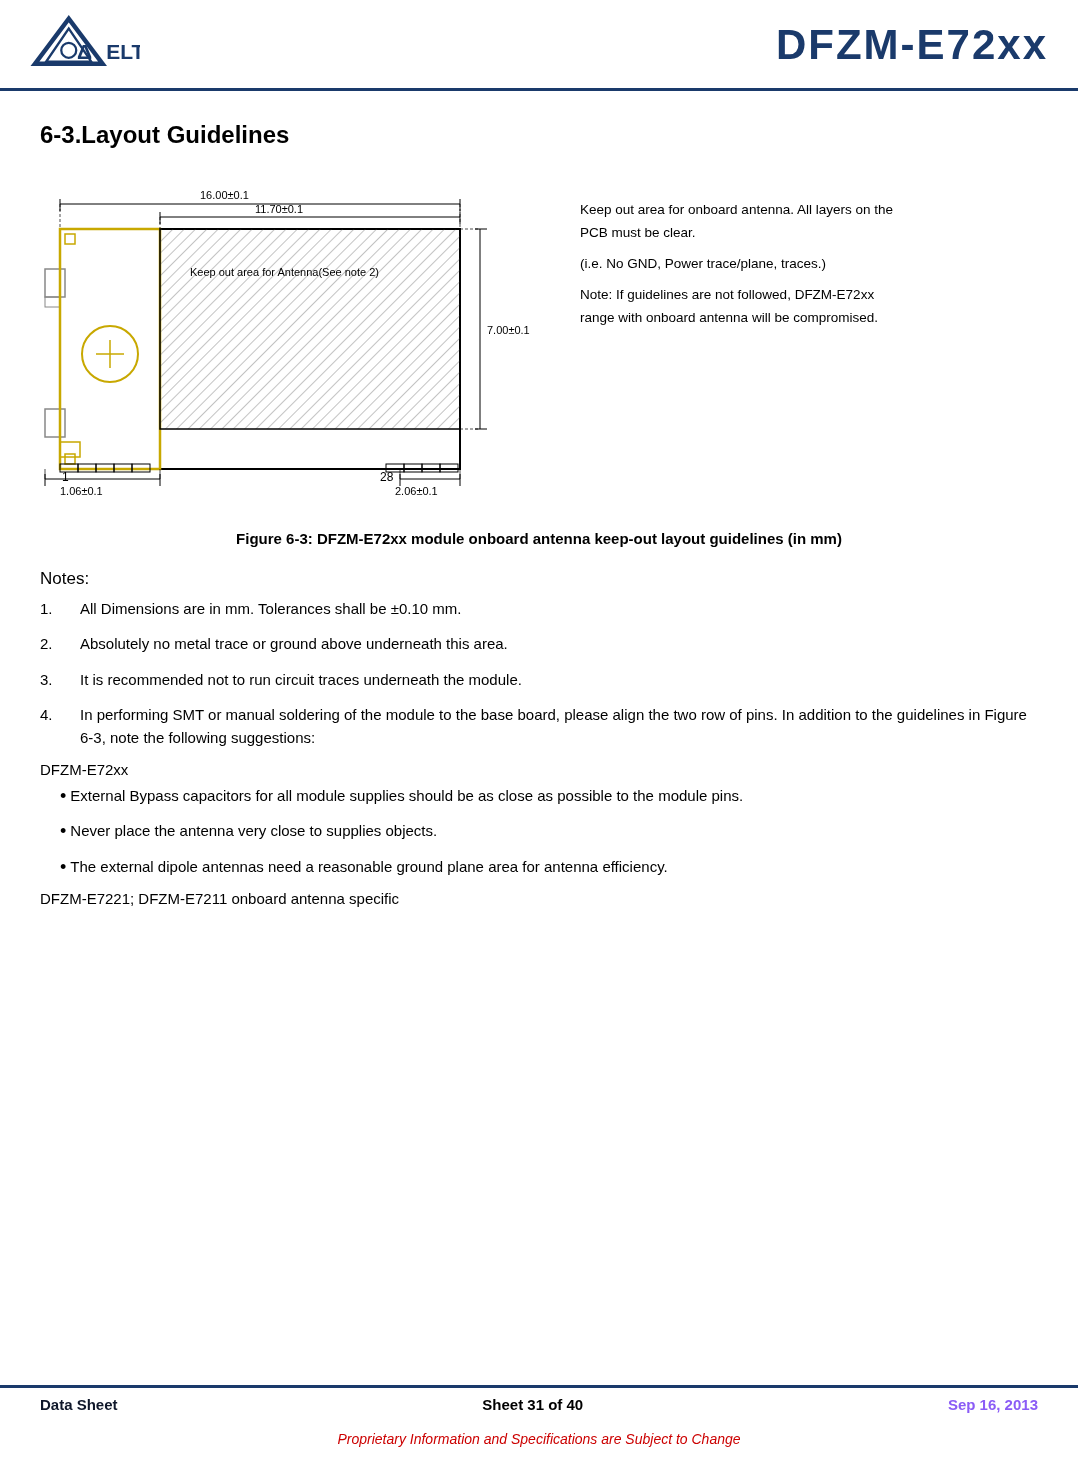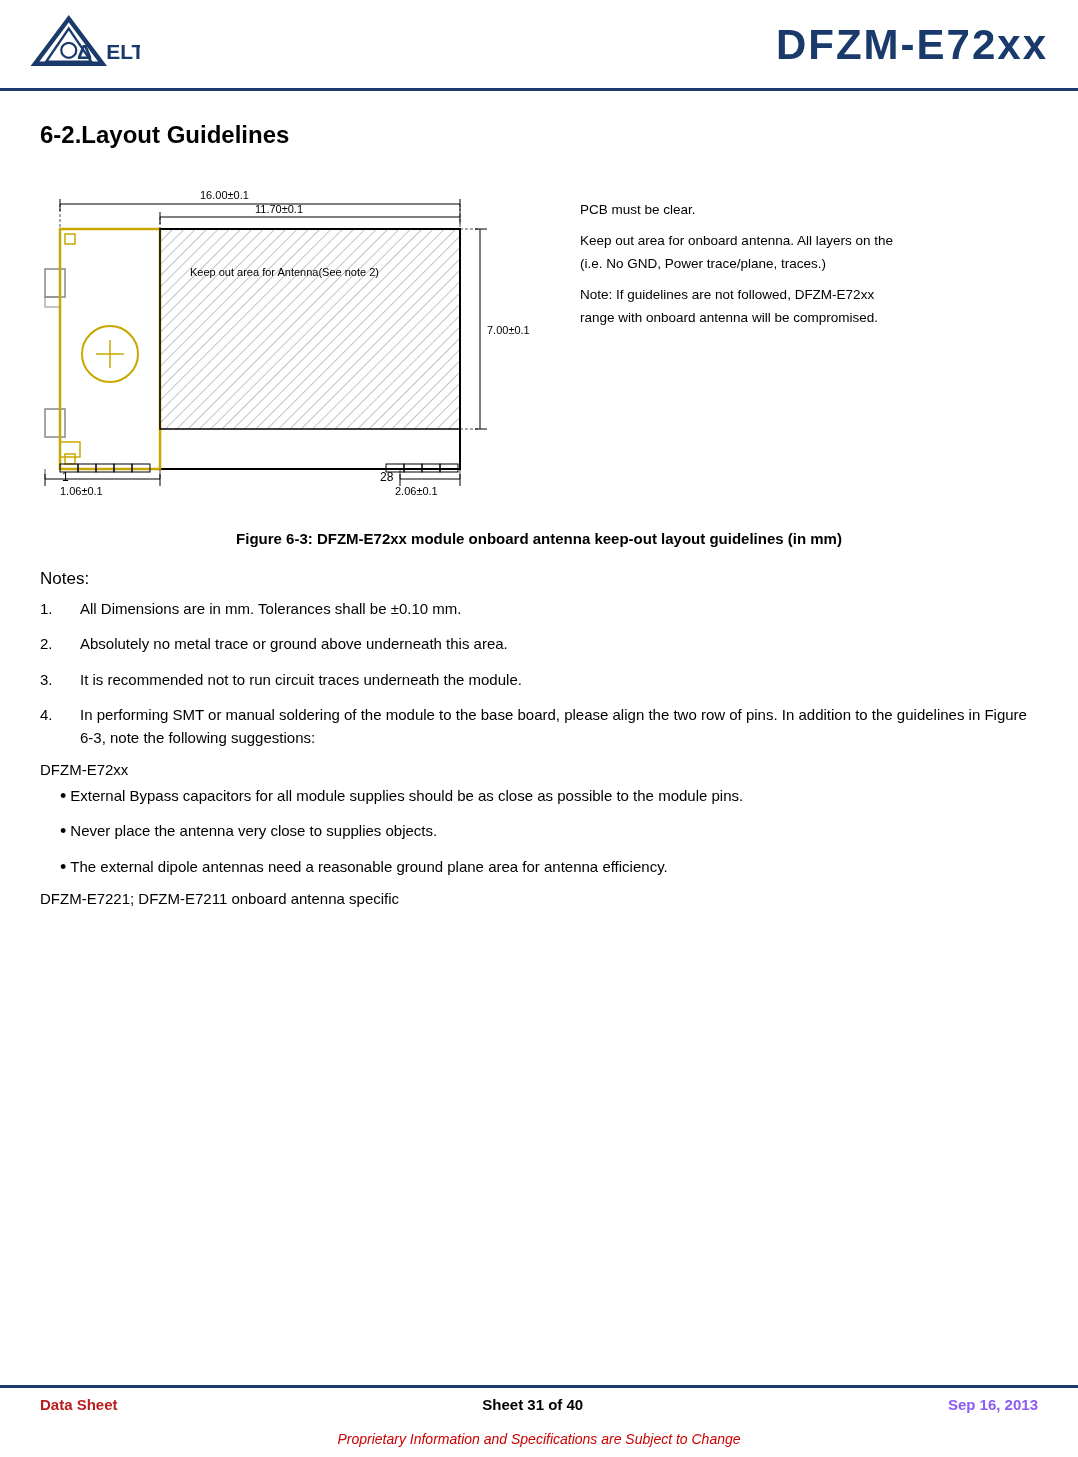--- a/index.html
+++ b/index.html
@@ -155,21 +155,21 @@
       display: flex;
       justify-content: space-between;
       padding: 8px 40px;
       font-size: 15px;
       font-weight: bold;
       position: absolute;
       bottom: 36px;
       left: 0;
       right: 0;
     }
-    .footer-left { color: #b91c1c; }
+    .footer-left { color: #0f172a; }
     .footer-center { color: #000; }
     .footer-right { color: #8b5cf6; }
 
     .footer-sub {
       text-align: center;
       font-size: 14px;
       color: #c00;
       font-style: italic;
       position: absolute;
       bottom: 10px;
@@ -196,21 +196,21 @@
       <text x="115" y="58" font-size="28" font-weight="bold" fill="#1a3a6b" font-family="Arial">ELTA</text>
 
       <text x="76" y="58" font-size="28" font-weight="bold" fill="#1a3a6b" font-family="Arial">Δ</text>
     </svg>
   </div>
   <div class="header-title">DFZM-E72xx</div>
 </div>
 
 <div class="content">
 
-  <div class="section-title">6-2.Layout Guidelines</div>
+  <div class="section-title">6-3.Layout Guidelines</div>
 
   <div class="figure-container">
 
     <div class="diagram-area">
       <svg class="diagram-svg" viewBox="0 0 520 340">
         <defs>
           <pattern id="hatch" patternUnits="userSpaceOnUse" width="8" height="8" patternTransform="rotate(45)">
             <line x1="0" y1="0" x2="0" y2="8" stroke="#888" stroke-width="1"></line>
           </pattern>
         </defs>
@@ -286,22 +286,22 @@
         <line x1="120" y1="300" x2="120" y2="310" stroke="#000" stroke-width="0.7"></line>
         <line x1="360" y1="300" x2="360" y2="310" stroke="#000" stroke-width="0.7"></line>
         <line x1="420" y1="300" x2="420" y2="310" stroke="#000" stroke-width="0.7"></line>
 
         <line x1="420" y1="60" x2="440" y2="60" stroke="#000" stroke-width="0.7" stroke-dasharray="3,2"></line>
         <line x1="420" y1="260" x2="440" y2="260" stroke="#000" stroke-width="0.7" stroke-dasharray="3,2"></line>
       </svg>
     </div>
 
     <div class="notes-side">
+      <p>Keep out area for onboard antenna. All layers on the</p>
       <p style="margin-bottom:8px;">PCB must be clear.</p>
-      <p>Keep out area for onboard antenna. All layers on the</p>
       <p style="margin-bottom:8px;">(i.e. No GND, Power trace/plane, traces.)</p>
       <p>Note: If guidelines are not followed, DFZM-E72xx</p>
       <p>range with onboard antenna will be compromised.</p>
     </div>
   </div>
 
   <div class="figure-caption">Figure 6-3: DFZM-E72xx module onboard antenna keep-out layout guidelines (in mm)</div>
 
   <div class="notes-label">Notes:</div>
 

